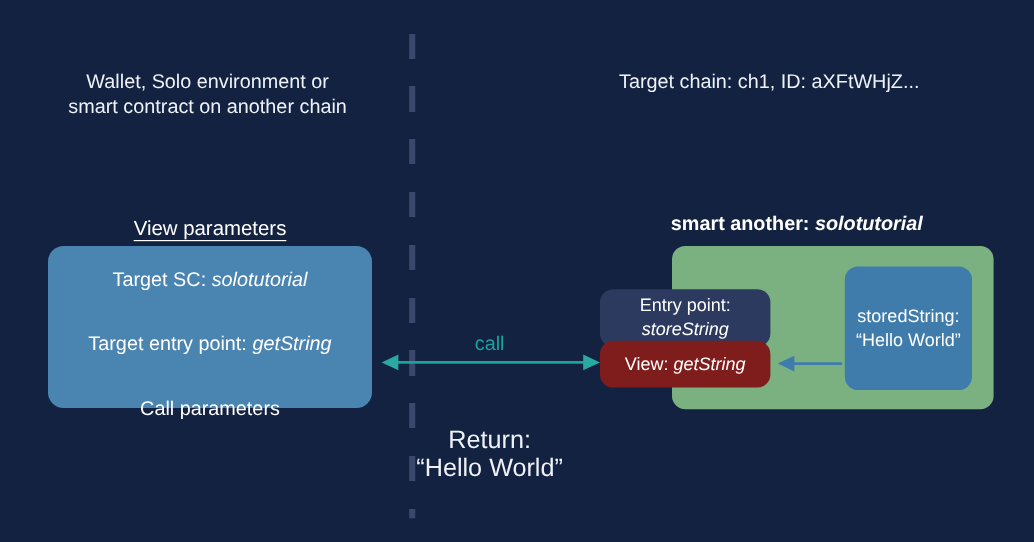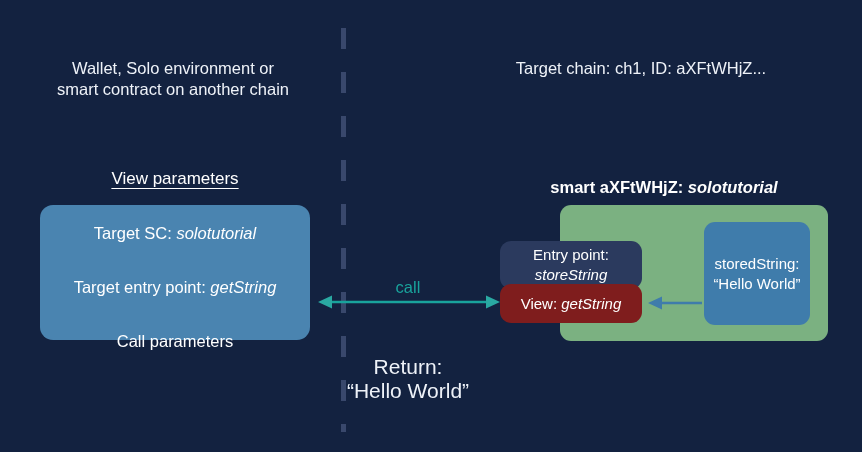--- a/index.html
+++ b/index.html
@@ -50,21 +50,21 @@
       #39486c 21px,
       rgba(0,0,0,0) 21px,
       rgba(0,0,0,0) 44px
     );
   }
 
   
   #view-params-title {
     position: absolute;
     left: 40px;
-    top: 169px;
+    top: 181px;
     width: 270px;
     text-align: center;
     font-size: 17px;
     color: #ffffff;
     text-decoration: underline;
     text-underline-offset: 4px;
   }
   #view-params-box {
     position: absolute;
     left: 40px;
@@ -203,21 +203,21 @@
 
   <svg id="call-arrow" viewBox="0 0 182 18" xmlns="http://www.w3.org/2000/svg">
     <line x1="10" y1="9" x2="172" y2="9" stroke="#19a39c" stroke-width="2.4"></line>
     <polygon points="0,9 14,2.5 14,15.5" fill="#2aa9a2"></polygon>
     <polygon points="182,9 168,2.5 168,15.5" fill="#2aa9a2"></polygon>
   </svg>
 
   <div id="return-label">Return:
 “Hello World”</div>
 
-  <div id="sc-title"><span>smart aXFtWHjZ: </span><span class="ital">solotutorial</span></div>
+  <div id="sc-title"><span>smart another: </span><span class="ital">solotutorial</span></div>
 
   <div id="sc-container"></div>
 
   <svg id="inner-arrow" viewBox="0 0 54 16" xmlns="http://www.w3.org/2000/svg">
     <line x1="12" y1="8" x2="54" y2="8" stroke="#3f7cab" stroke-width="2.4"></line>
     <polygon points="0,8 14,1.5 14,14.5" fill="#3f7cab"></polygon>
   </svg>
 
   <div class="inner-box" id="entry-point-box">
     <div>Entry point:</div>

